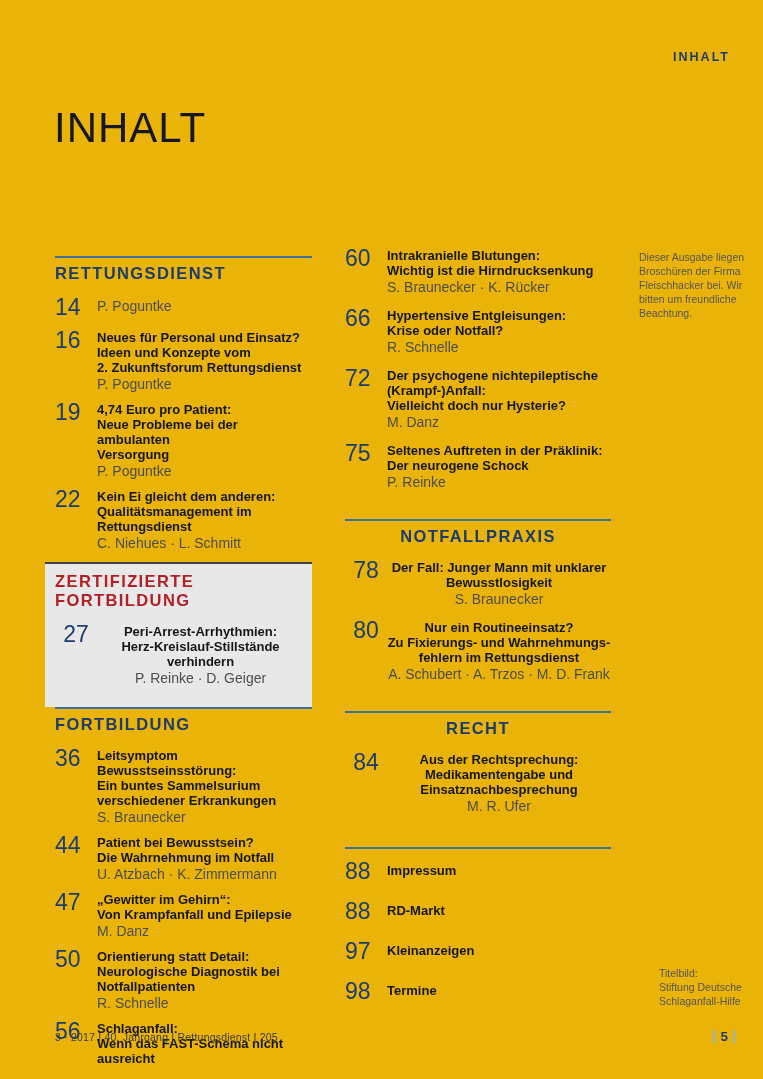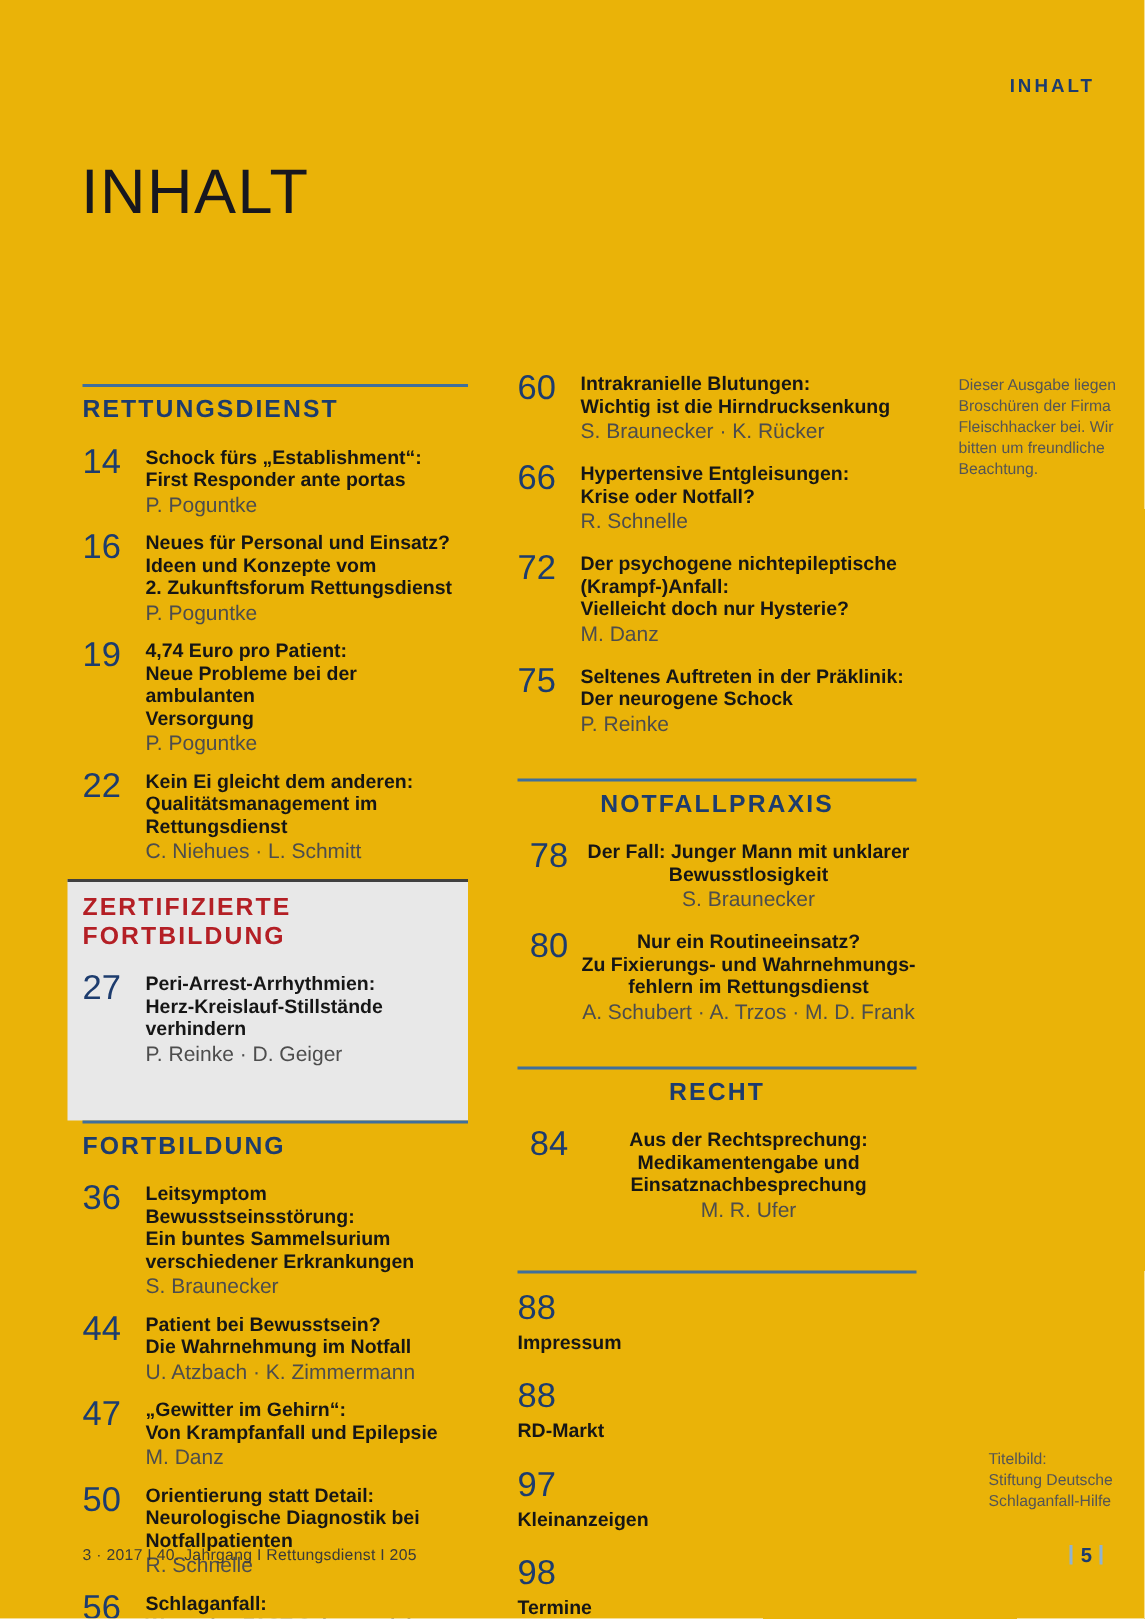--- a/index.html
+++ b/index.html
@@ -57,27 +57,27 @@
     background:#e8e8e8;
     border-top:2px solid #404040;
     margin:12px 0 0 -10px;
     padding:8px 8px 22px 10px;
   }
   .certified-head {
     font-size:16.5px; font-weight:bold; letter-spacing:1.4px;
     color:#b41f25;
     margin-bottom:12px;
   }
-  .certified-box .item { margin-bottom:16px; }
+  .certified-box .item { margin-bottom:0;text-align:center; }
   
   .rubriken {
     border-top:2px solid #3f6f9c;
     margin-top:34px; padding-top:10px;
   }
-  .rub-row { display:flex; margin-bottom:16px;flex-direction:column; }
+  .rub-row { display:flex; margin-bottom:16px; }
   .rub-label {
     flex:1; padding-top:4px;
     font-size:13px; font-weight:bold; color:#161616;
   }
   
   .note-insert {
     position:absolute; left:627px; top:250px; width:118px;
     font-size:10.5px; line-height:14px; color:#555555;margin-left:12px;
   }
   .note-cover {
@@ -106,22 +106,20 @@
   <div class="page-title">INHALT</div>
 
   <div class="col-left">
 
     <div class="section">
       <div class="section-head">RETTUNGSDIENST</div>
 
       <div class="item">
         <div class="pg">14</div>
         <div class="tx">
-            <div class="ttl">Schock fürs „Establishment“:
-First Responder ante portas</div>
         <div class="au">P. Poguntke</div>
           </div>
       </div>
       <div class="item">
         <div class="pg">16</div>
         <div class="tx">
             <div class="ttl">Neues für Personal und Einsatz?
 Ideen und Konzepte vom
 2. Zukunftsforum Rettungsdienst</div>
         <div class="au">P. Poguntke</div>

